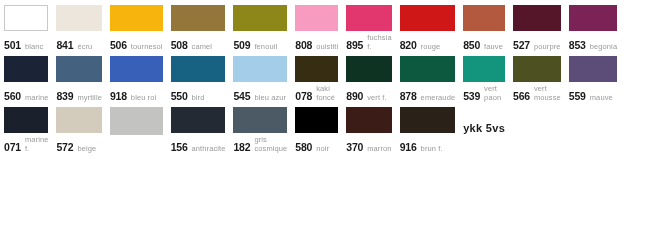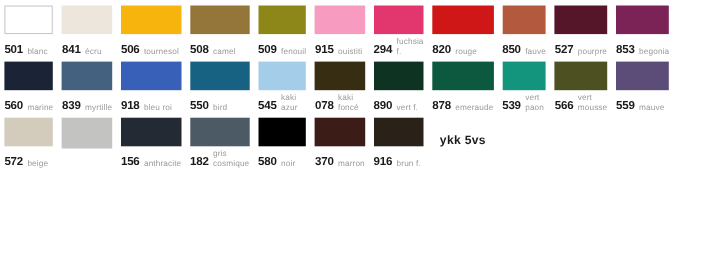--- a/index.html
+++ b/index.html
@@ -125,28 +125,28 @@
     <div class="swatch-cell">
       <div class="chip" style="background-color: rgb(141, 135, 25);"></div>
       <div class="caption">
         <span class="code">509</span>
         <span class="cname">fenouil</span>
       </div>
     </div>
     <div class="swatch-cell">
       <div class="chip" style="background-color: rgb(247, 156, 192);"></div>
       <div class="caption">
-        <span class="code">915</span>
+        <span class="code">808</span>
         <span class="cname">ouistiti</span>
       </div>
     </div>
     <div class="swatch-cell">
       <div class="chip" style="background-color: rgb(226, 54, 111);"></div>
       <div class="caption">
-        <span class="code">294</span>
+        <span class="code">895</span>
         <span class="cname">fuchsia f.</span>
       </div>
     </div>
     <div class="swatch-cell">
       <div class="chip" style="background-color: rgb(207, 23, 24);"></div>
       <div class="caption">
         <span class="code">820</span>
         <span class="cname">rouge</span>
       </div>
     </div>
@@ -196,21 +196,21 @@
       <div class="chip" style="background-color: rgb(23, 97, 130);"></div>
       <div class="caption">
         <span class="code">550</span>
         <span class="cname">bird</span>
       </div>
     </div>
     <div class="swatch-cell">
       <div class="chip" style="background-color: rgb(163, 205, 232);"></div>
       <div class="caption">
         <span class="code">545</span>
-        <span class="cname">kaki azur</span>
+        <span class="cname">bleu azur</span>
       </div>
     </div>
     <div class="swatch-cell">
       <div class="chip" style="background-color: rgb(55, 45, 18);"></div>
       <div class="caption">
         <span class="code">078</span>
         <span class="cname">kaki foncé</span>
       </div>
     </div>
     <div class="swatch-cell">
@@ -242,20 +242,27 @@
       </div>
     </div>
     <div class="swatch-cell">
       <div class="chip" style="background-color: rgb(92, 76, 120);"></div>
       <div class="caption">
         <span class="code">559</span>
         <span class="cname">mauve</span>
       </div>
     </div>
     <div class="swatch-cell">
+      <div class="chip" style="background-color: rgb(26, 32, 44);"></div>
+      <div class="caption">
+        <span class="code">071</span>
+        <span class="cname">marine f.</span>
+      </div>
+    </div>
+    <div class="swatch-cell">
       <div class="chip" style="background-color: rgb(211, 203, 187);"></div>
       <div class="caption">
         <span class="code">572</span>
         <span class="cname">beige</span>
       </div>
     </div>
     <div class="swatch-cell">
       <div class="chip" style="background-color: rgb(195, 195, 193);"></div>
     </div>
     <div class="swatch-cell">

